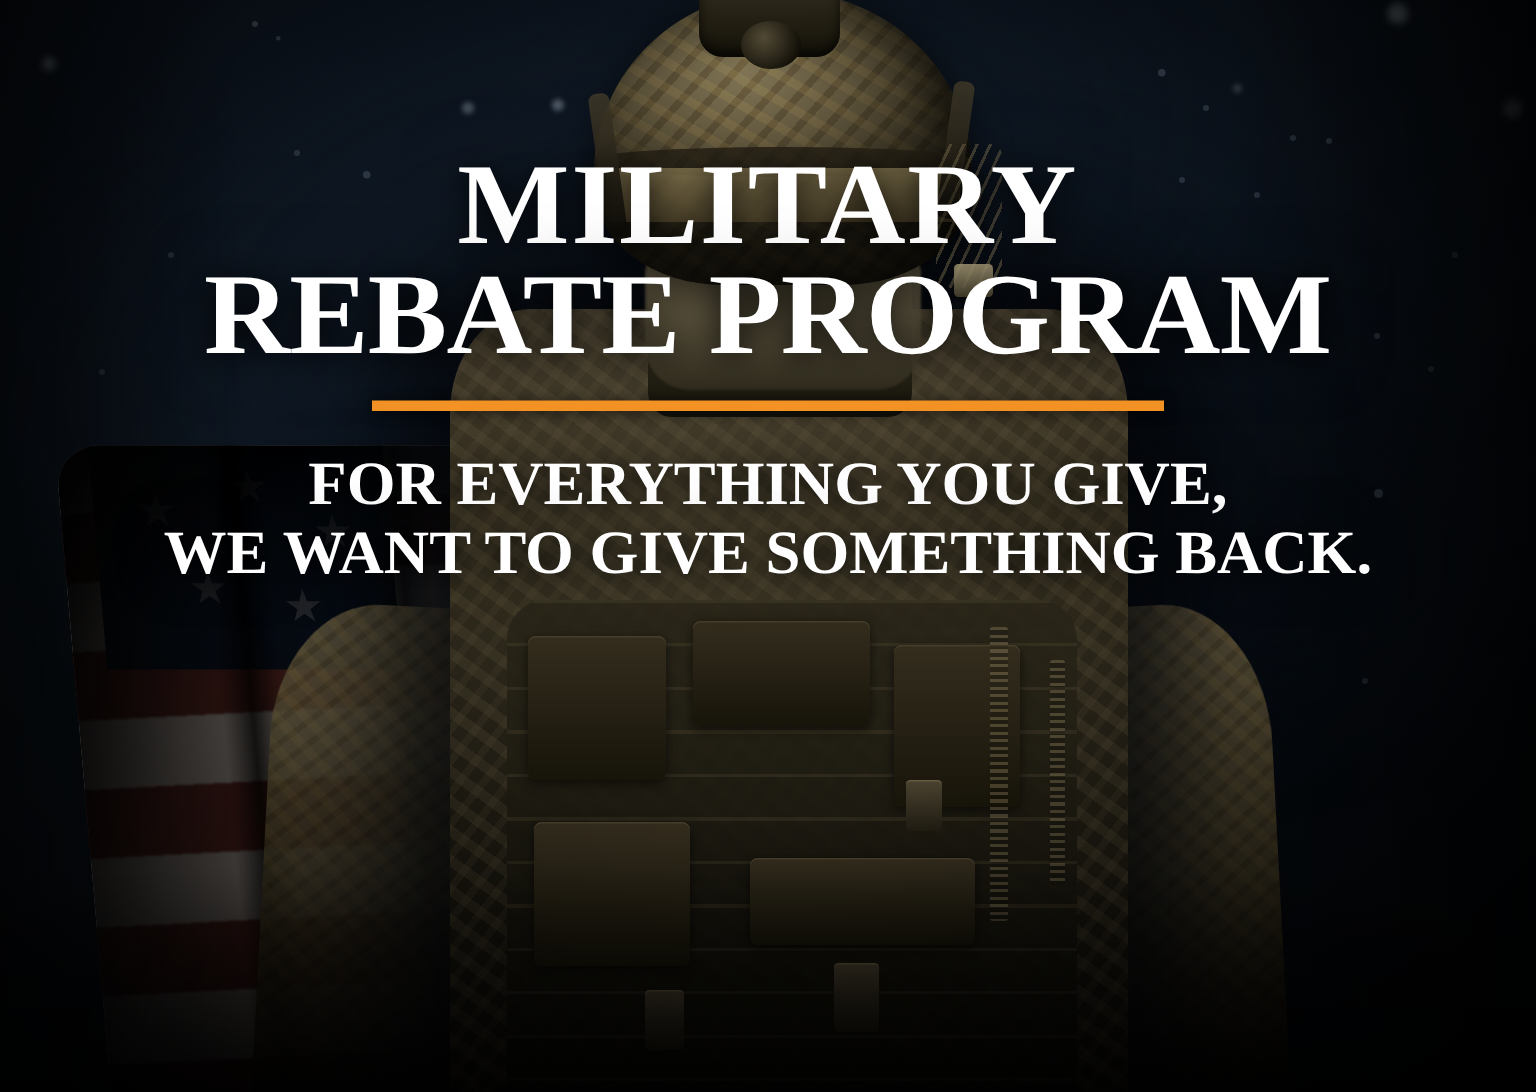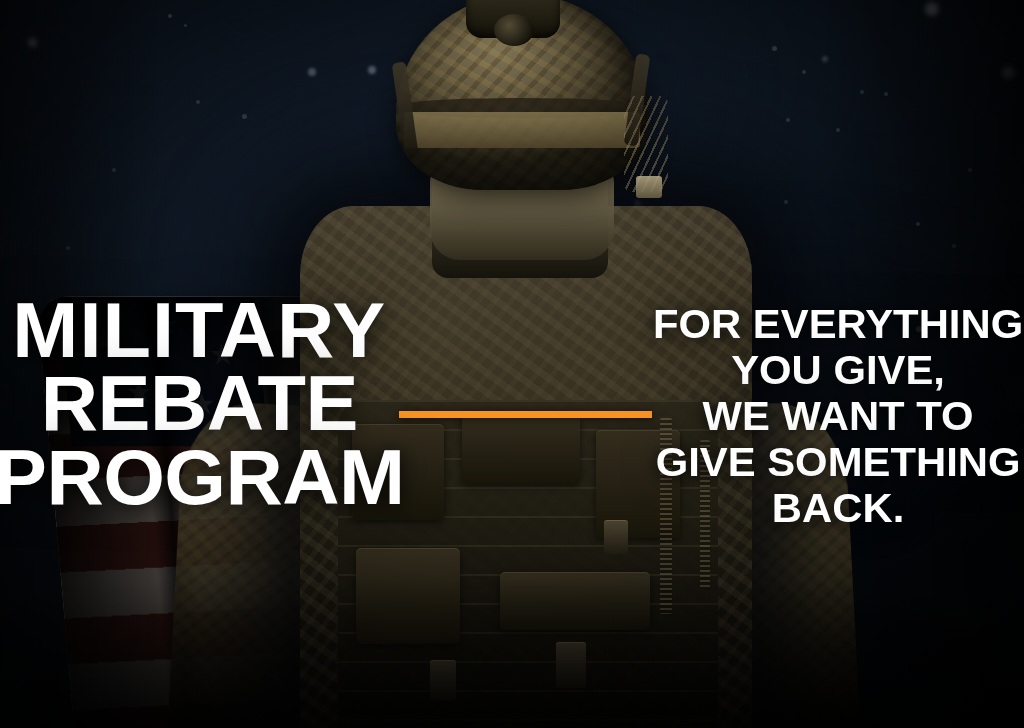--- a/index.html
+++ b/index.html
@@ -267,25 +267,26 @@
   }
   .bottom-fade{
     position:absolute; left:0; right:0; bottom:0; height:150px;
     background:linear-gradient(180deg, rgba(0,0,0,0), rgba(0,0,0,.8));
     pointer-events:none;
   }
 
   
   .overlay{
     position:absolute; inset:0;
-    display:flex; flex-direction:row;
+    display:flex; flex-direction:column;
     align-items:center;
-    padding-top:80px;
+    padding-top:100px;
     text-align:center;
     z-index:8;
+    font-family:Liberation Serif, serif;
   }
   .headline{
     color:#ffffff;
     font-weight:bold;
     font-size:77px;
     line-height:.95;
     letter-spacing:-0.5px;
     text-transform:uppercase;
     text-shadow:0 3px 18px rgba(0,0,0,.72), 0 0 42px rgba(0,0,0,.5);
     transform:scaleX(1.03);

